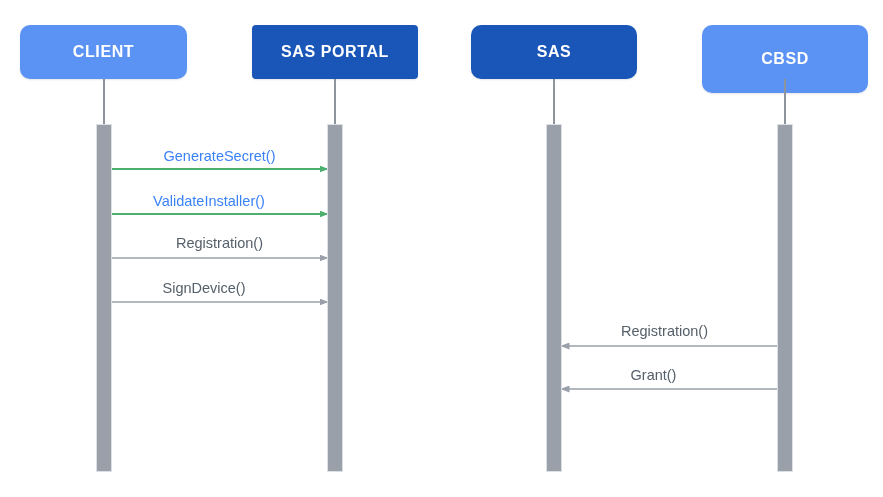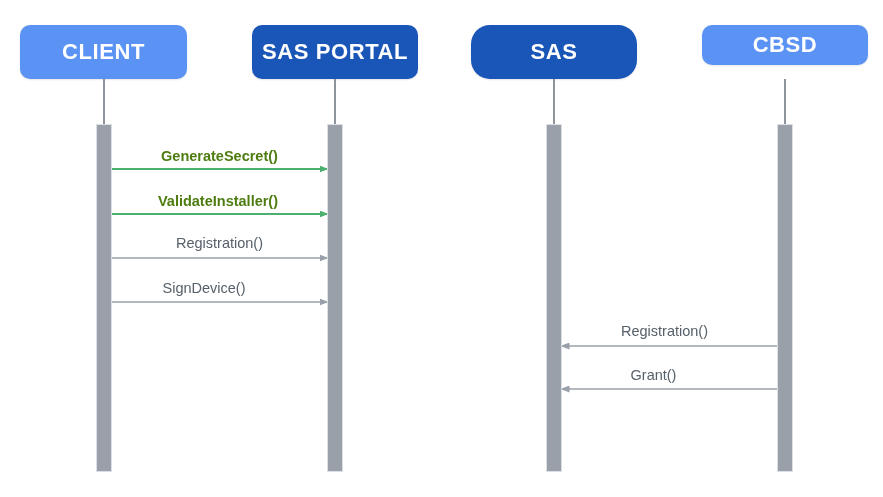--- a/index.html
+++ b/index.html
@@ -30,21 +30,21 @@
     position: absolute;
     border-radius: 10px;
     display: flex;
     align-items: center;
     justify-content: center;
     box-sizing: border-box;
     box-shadow: 0 1px 2px rgba(0,0,0,0.10);
   }
   .participant-label {
     color: #ffffff;
-    font-size: 22px;
+    font-size: 16px;
     font-weight: bold;
     letter-spacing: 0.6px;
     font-family: "Liberation Sans", sans-serif;
     white-space: nowrap;
     line-height: 1;
   }
   .lifeline {
     position: absolute;
     width: 2px;
     background: #8e949c;
@@ -57,21 +57,21 @@
     box-sizing: content-box;
   }
   .message-label {
     position: absolute;
     font-size: 14.5px;
     font-family: "Liberation Sans", sans-serif;
     white-space: nowrap;
     text-align: center;
     line-height: 1;
   }
-  .message-label.green { color: #4d7c0f; font-weight: bold; }
+  .message-label.green { color: #3b82f6; }
   .message-label.gray  { color: #56606a; }
 </style>
 </head>
 <body>
 
 <div id="diagram-canvas">
 
   <svg id="diagram-svg" viewBox="0 0 883 497" xmlns="http://www.w3.org/2000/svg">
     <defs>
       <marker id="arrow-green" markerWidth="9" markerHeight="7" refX="8.5" refY="3.5" orient="auto" markerUnits="userSpaceOnUse">
@@ -91,44 +91,44 @@
         <line x1="111" y1="302" x2="328" y2="302" stroke="#9aa0a9" stroke-width="1.4" marker-end="url(#arrow-gray)"></line>
         <line x1="778" y1="346" x2="561" y2="346" stroke="#9aa0a9" stroke-width="1.4" marker-end="url(#arrow-gray)"></line>
         <line x1="778" y1="389" x2="561" y2="389" stroke="#9aa0a9" stroke-width="1.4" marker-end="url(#arrow-gray)"></line>
       </g>
   </svg>
 
   <div id="participants-layer">
       <div class="participant-box" style="left: 20px; top: 25px; width: 167px; height: 54px; border-radius: 10px; background: rgb(91, 147, 245);">
         <span class="participant-label">CLIENT</span>
       </div>
-      <div class="participant-box" style="left: 252px; top: 25px; width: 166px; height: 54px; border-radius: 10px; background: rgb(26, 86, 184);">
+      <div class="participant-box" style="left: 252px; top: 25px; width: 166px; height: 54px; border-radius: 4px; background: rgb(26, 86, 184);">
         <span class="participant-label">SAS PORTAL</span>
       </div>
-      <div class="participant-box" style="left: 471px; top: 25px; width: 166px; height: 54px; border-radius: 19px; background: rgb(26, 86, 184);">
+      <div class="participant-box" style="left: 471px; top: 25px; width: 166px; height: 54px; border-radius: 10px; background: rgb(26, 86, 184);">
         <span class="participant-label">SAS</span>
       </div>
-      <div class="participant-box" style="left: 702px; top: 25px; width: 166px; height: 40px; border-radius: 10px; background: rgb(91, 147, 245);">
+      <div class="participant-box" style="left: 702px; top: 25px; width: 166px; height: 68px; border-radius: 10px; background: rgb(91, 147, 245);">
         <span class="participant-label">CBSD</span>
       </div>
     </div>
   <div id="lifelines-layer">
       <div class="lifeline" style="left: 103px; top: 79px; height: 45px;"></div>
       <div class="lifeline" style="left: 334px; top: 79px; height: 45px;"></div>
       <div class="lifeline" style="left: 553px; top: 79px; height: 45px;"></div>
       <div class="lifeline" style="left: 784px; top: 79px; height: 45px;"></div>
     </div>
   <div id="activations-layer">
       <div class="activation-bar" style="left: 96px; top: 124px; width: 14px; height: 346px;"></div>
       <div class="activation-bar" style="left: 327px; top: 124px; width: 14px; height: 346px;"></div>
       <div class="activation-bar" style="left: 546px; top: 124px; width: 14px; height: 346px;"></div>
       <div class="activation-bar" style="left: 777px; top: 124px; width: 14px; height: 346px;"></div>
     </div>
   <div id="labels-layer">
       <div class="message-label green" style="left: 111px; width: 217px; top: 149px;">GenerateSecret()</div>
-      <div class="message-label green" style="left: 111px; width: 196px; top: 194px; margin-left: 9px;">ValidateInstaller()</div>
+      <div class="message-label green" style="left: 111px; width: 196px; top: 194px;">ValidateInstaller()</div>
       <div class="message-label gray" style="left: 111px; width: 217px; top: 236px;">Registration()</div>
       <div class="message-label gray" style="left: 111px; width: 186px; top: 281px;">SignDevice()</div>
       <div class="message-label gray" style="left: 556px; width: 217px; top: 324px;">Registration()</div>
       <div class="message-label gray" style="left: 561px; width: 185px; top: 368px;">Grant()</div>
     </div>
 
 </div>
 
 </body></html>

